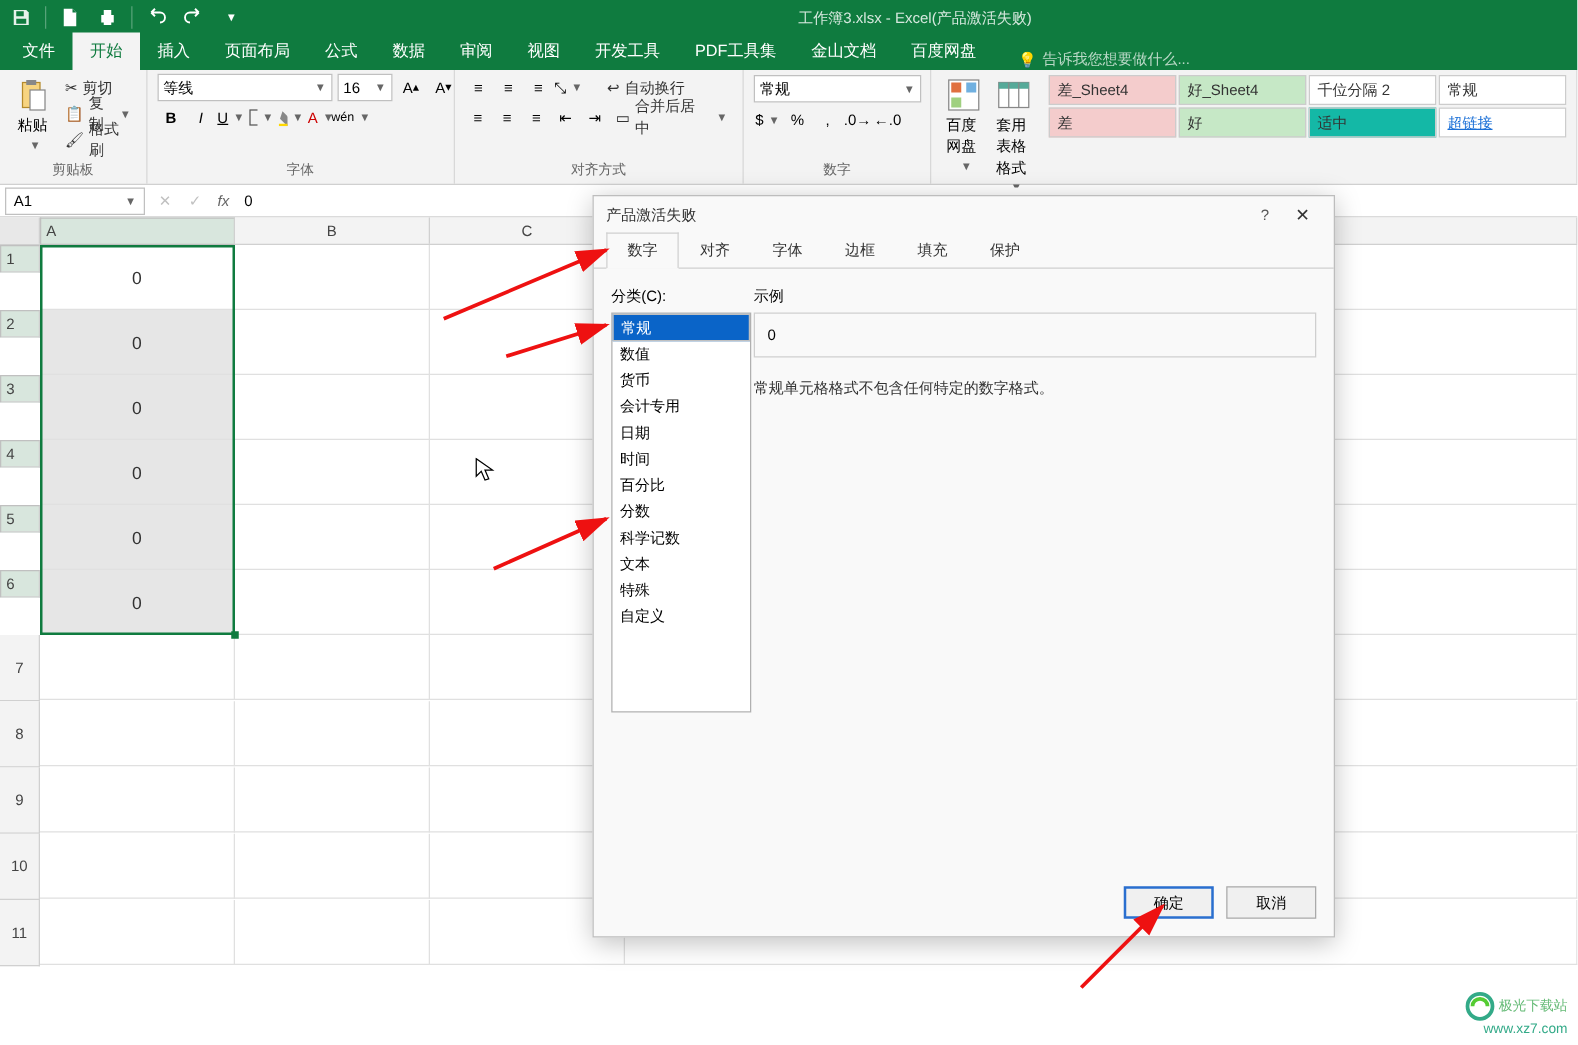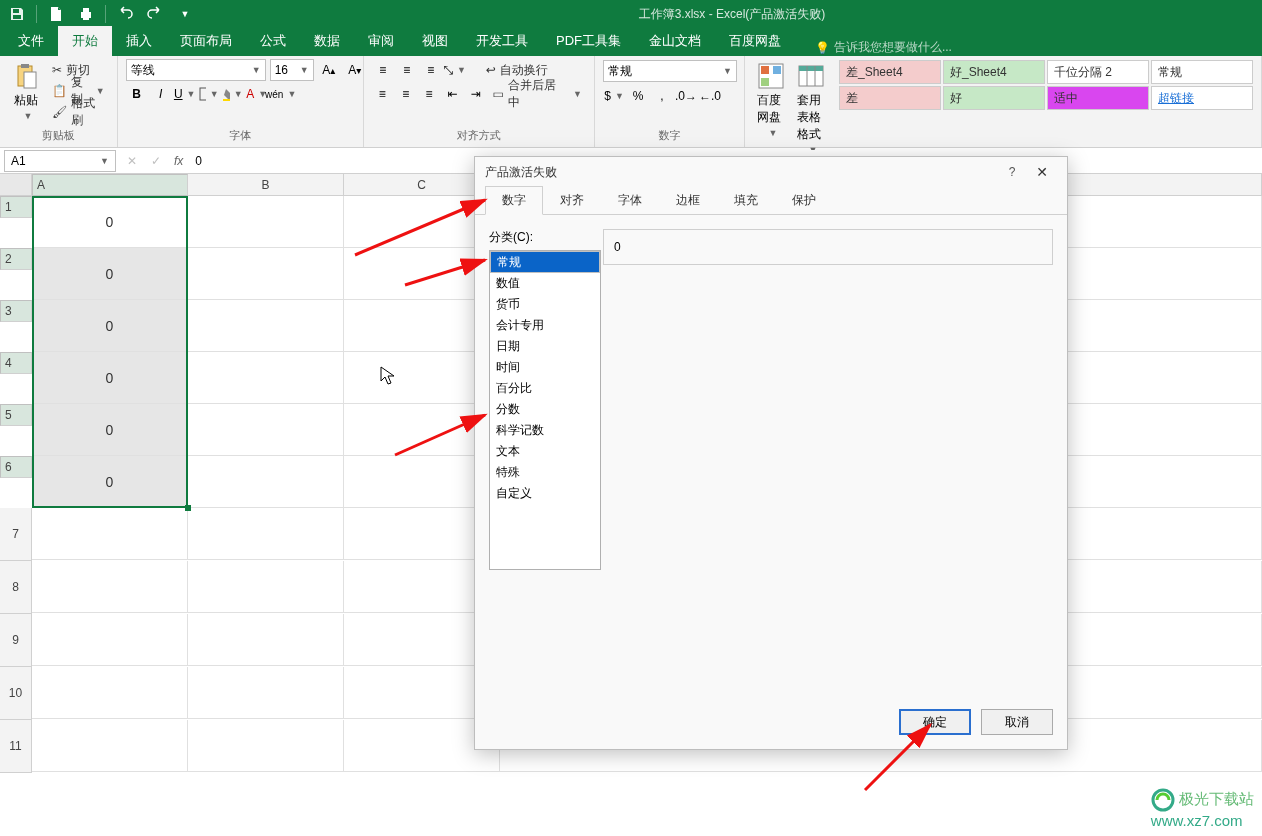--- a/index.html
+++ b/index.html
@@ -30,21 +30,21 @@
 .mini-btn { width: 22px; height: 22px; display: flex; align-items: center; justify-content: center; cursor: pointer; border: 1px solid transparent; }
 .sel { height: 22px; border: 1px solid #c0c0c0; background: #fff; font-size: 12px; padding: 0 4px; display: flex; align-items: center; justify-content: space-between; }
 .chev { font-size: 9px; color: #666; margin-left: 4px; }
 .clip-v { display: flex; flex-direction: column; gap: 1px; }
 .clip-item { display: flex; align-items: center; gap: 4px; font-size: 12px; color: #333; cursor: pointer; height: 20px; padding: 0 4px; }
 .style-cell { width: 102px; height: 24px; border: 1px solid #ccc; font-size: 12px; padding: 0 6px; display: flex; align-items: center; color: #333; }
 .sty-bad { background: #f4cccc; }
 .sty-good { background: #c6e8c6; }
 .sty-diff { background: #f4cccc; }
 .sty-good2 { background: #c6e8c6; }
-.sty-mid { background: #d946ef; }
+.sty-mid { background: #14b8a6; }
 .sty-link { color: #1a6fd6; text-decoration: underline; background: #fff; }
 .sty-normal { background: #fff; }
 .sty-sep { background: #fff; }
 
 
 .fbar { height: 26px; border-bottom: 1px solid #d0d0d0; display: flex; align-items: center; background: #fff; }
 .namebox { width: 112px; height: 22px; margin: 0 4px; border: 1px solid #c0c0c0; background: #fff; display: flex; align-items: center; padding: 0 6px; justify-content: space-between; font-size: 12px; }
 .fx-btn { width: 24px; text-align: center; color: #666; cursor: pointer; }
 .fx-cancel { color: #c0c0c0; }
 .fx-accept { color: #c0c0c0; }
@@ -86,21 +86,21 @@
 .sample-box { border: 1px solid #cfcfcf; padding: 8px 10px; font-size: 12px; margin-bottom: 16px; min-height: 36px; display:flex; align-items:center;}
 .desc-text { font-size: 12px; color: #333; }
 .dlg-buttons { position: absolute; right: 14px; bottom: 14px; display: flex; gap: 10px; }
 .dlg-btn { width: 72px; height: 26px; border: 1px solid #aaa; background: #f0f0f0; font-size: 12px; cursor: pointer; }
 .dlg-btn.primary { border: 2px solid #2a6fcf; text-align: center; }
 
 
 .arrow { position: absolute; pointer-events: none; }
 
 
-.wm { position: absolute; right: 8px; bottom: 6px; font-size: 15px; color: #6b7; text-align: left; line-height: 1.2; }
+.wm { position: absolute; right: 8px; bottom: 6px; font-size: 11px; color: #6b7; text-align: right; line-height: 1.2; }
 .wm svg { vertical-align: middle; }
 
 
 .cursor-arrow { position: absolute; left: 380px; top: 366px; }
 </style>
 </head>
 <body>
 
 <div class="titlebar">
   <div class="qat">
@@ -458,23 +458,25 @@
           <div class="cat-item">时间</div>
           <div class="cat-item">百分比</div>
           <div class="cat-item">分数</div>
           <div class="cat-item">科学记数</div>
           <div class="cat-item">文本</div>
           <div class="cat-item">特殊</div>
           <div class="cat-item">自定义</div>
         </div>
     </div>
     <div class="right-pane">
+      <div class="sample-label">示例</div>
       <div class="sample-box">
           <span>0</span>
         </div>
+      <div class="desc-text">常规单元格格式不包含任何特定的数字格式。</div>
     </div>
   </div>
   <div class="dlg-buttons">
     <button class="dlg-btn primary">确定</button>
     <button class="dlg-btn">取消</button>
   </div>
 </div>
 
 <svg class="arrow" style="left:350px;top:180px" width="150" height="80">
     <defs>

